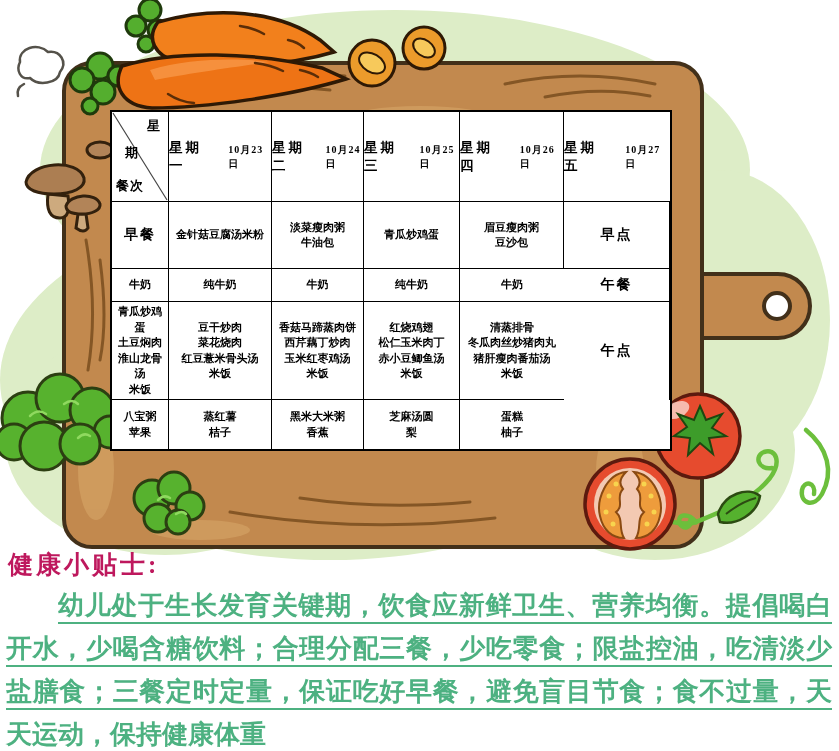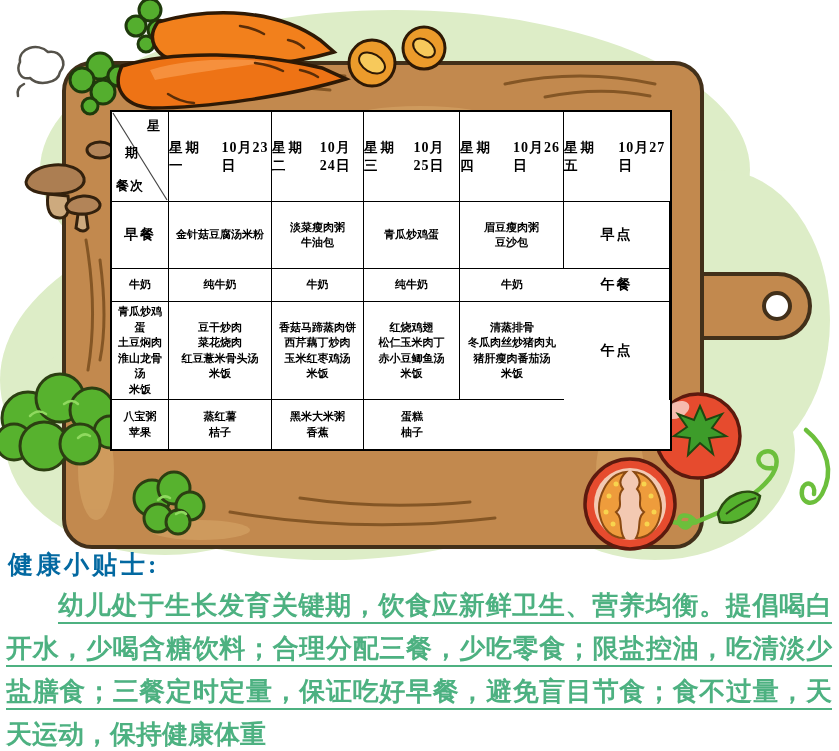--- a/index.html
+++ b/index.html
@@ -18,29 +18,29 @@
   .cell.last-col{border-right:none}
   .cell.last-row{border-bottom:none}
   .corner{display:block;}
   .corner .diag{position:absolute;left:0;top:0;width:100%;height:100%;}
   .corner span{position:absolute;font-size:13px;}
   .corner .ca{top:5px;right:8px;}
   .corner .cb{top:32px;left:13px;}
   .corner .cc{bottom:6px;left:4px;letter-spacing:1px;text-align:right;}
   .day-head{flex-direction:row;gap:13px;}
   .day-name{font-size:13.5px;letter-spacing:3px;}
-  .day-date{font-size:14px;letter-spacing:1px;}
+  .day-date{font-size:10px;letter-spacing:1px;}
   .row-label span{font-size:14px;letter-spacing:2px;}
   .menu-cell{flex-direction:column;justify-content:center;font-size:11px;line-height:15.5px;
              text-align:center;padding:1px;}
   .menu-cell .line{display:block;}
 
   
   .tips-title{position:absolute;left:8px;top:548px;font-size:25px;font-weight:bold;
-              color:#0369a1;letter-spacing:3px;}
+              color:#be185d;letter-spacing:3px;}
   .tips-body{position:absolute;left:6px;top:586px;width:826px;font-size:26px;font-weight:bold;
              color:#4DB181;}
   .tip-line{height:43px;line-height:40px;text-align:justify;text-align-last:justify;}
   .tip-line.indent{text-indent:2em;}
   .tip-line.plain{text-align-last:left;}
   .tip-line span{text-decoration:underline;text-decoration-thickness:2px;text-underline-offset:8px;}
 </style>
 </head>
 <body>
 
@@ -298,20 +298,24 @@
         <div class="line"><span>苹果</span></div>
       </div>
       <div class="cell menu-cell last-row">
         <div class="line"><span>蒸红薯</span></div>
         <div class="line"><span>桔子</span></div>
       </div>
       <div class="cell menu-cell last-row">
         <div class="line"><span>黑米大米粥</span></div>
         <div class="line"><span>香蕉</span></div>
       </div>
+      <div class="cell menu-cell last-row">
+        <div class="line"><span>芝麻汤圆</span></div>
+        <div class="line"><span>梨</span></div>
+      </div>
       <div class="cell menu-cell last-row last-col">
         <div class="line"><span>蛋糕</span></div>
         <div class="line"><span>柚子</span></div>
       </div>
     </div>
 
   <div class="tips-title">健康小贴士:</div>
   <div class="tips-body">
       <div class="tip-line indent"><span>幼儿处于生长发育关键期，饮食应新鲜卫生、营养均衡。提倡喝白</span></div>
       <div class="tip-line"><span>开水，少喝含糖饮料；合理分配三餐，少吃零食；限盐控油，吃清淡少</span></div>

